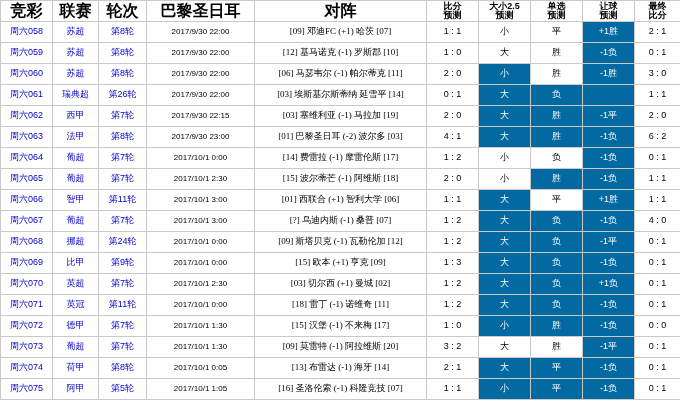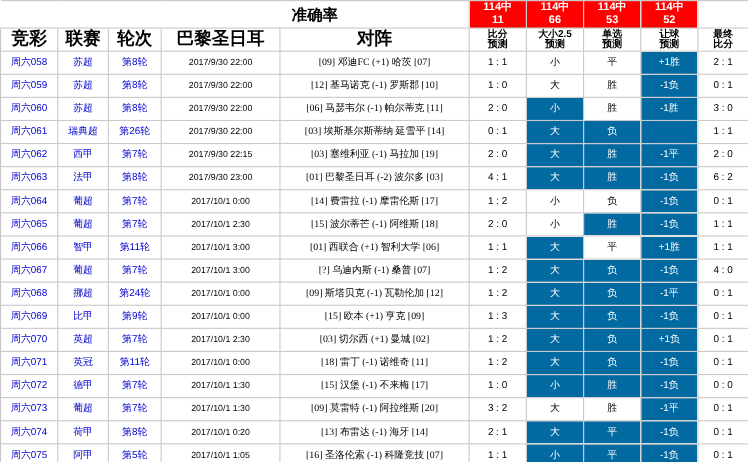--- a/index.html
+++ b/index.html
@@ -69,43 +69,20 @@
       <col class="c3">
       <col class="c4">
     <col class="c5">
       <col class="c6">
       <col class="c7">
       <col class="c8">
       <col class="c9">
   </colgroup>
   <tbody>
 
-    <tr>
-      <td class="nb"></td>
-      <td class="nb"></td>
-      <td class="nb"></td>
-      <td class="nb hdr-title" colspan="2">准确率</td>
-      <td class="redbox">
-        <span class="n">114中</span>
-        <span class="n">11</span>
-      </td>
-      <td class="redbox">
-        <span class="n">114中</span>
-        <span class="n">66</span>
-      </td>
-      <td class="redbox">
-        <span class="n">114中</span>
-        <span class="n">53</span>
-      </td>
-      <td class="redbox">
-        <span class="n">114中</span>
-        <span class="n">52</span>
-      </td>
-      <td class="nb"></td>
-    </tr>
 
     <tr>
       <td class="hdr-main">竞彩</td>
       <td class="hdr-main">联赛</td>
       <td class="hdr-main">轮次</td>
       <td class="hdr-main">巴黎圣日耳</td>
       <td class="hdr-main">对阵</td>
       <td class="hdr-sub">
         <span>比分</span><br>
         <span>预测</span>
@@ -318,21 +295,21 @@
         <td><span>3 : 2</span></td>
         <td><span>大</span></td>
         <td><span>胜</span></td>
         <td class="cellred"><span>-1平</span></td>
         <td><span>0 : 1</span></td>
       </tr>
       <tr>
         <td class="blue"><span>周六074</span></td>
         <td class="blue"><span>荷甲</span></td>
         <td class="blue"><span>第8轮</span></td>
-        <td class="small"><span>2017/10/1 0:20</span></td>
+        <td class="small"><span>2017/10/1 0:05</span></td>
         <td class="match"><span>[13] 布雷达 (-1)          海牙 [14]</span></td>
         <td><span>2 : 1</span></td>
         <td class="cellred"><span>大</span></td>
         <td class="cellred"><span>平</span></td>
         <td class="cellred"><span>-1负</span></td>
         <td><span>0 : 1</span></td>
       </tr>
       <tr>
         <td class="blue"><span>周六075</span></td>
         <td class="blue"><span>阿甲</span></td>

